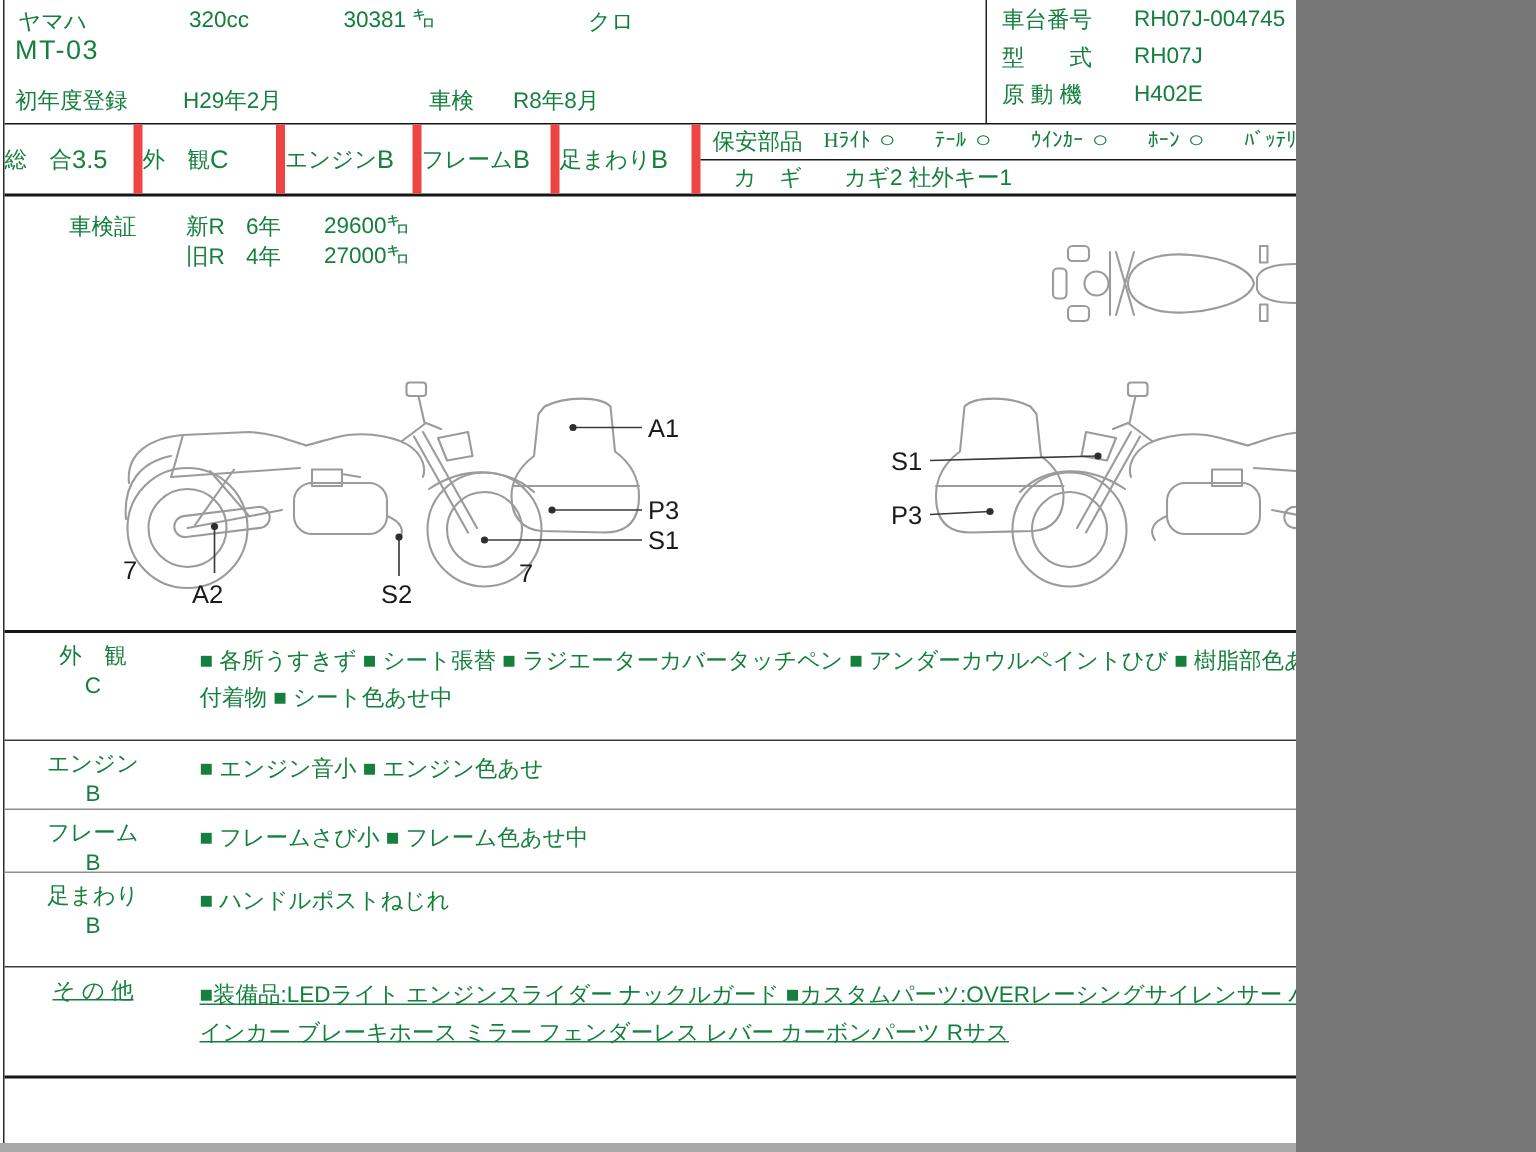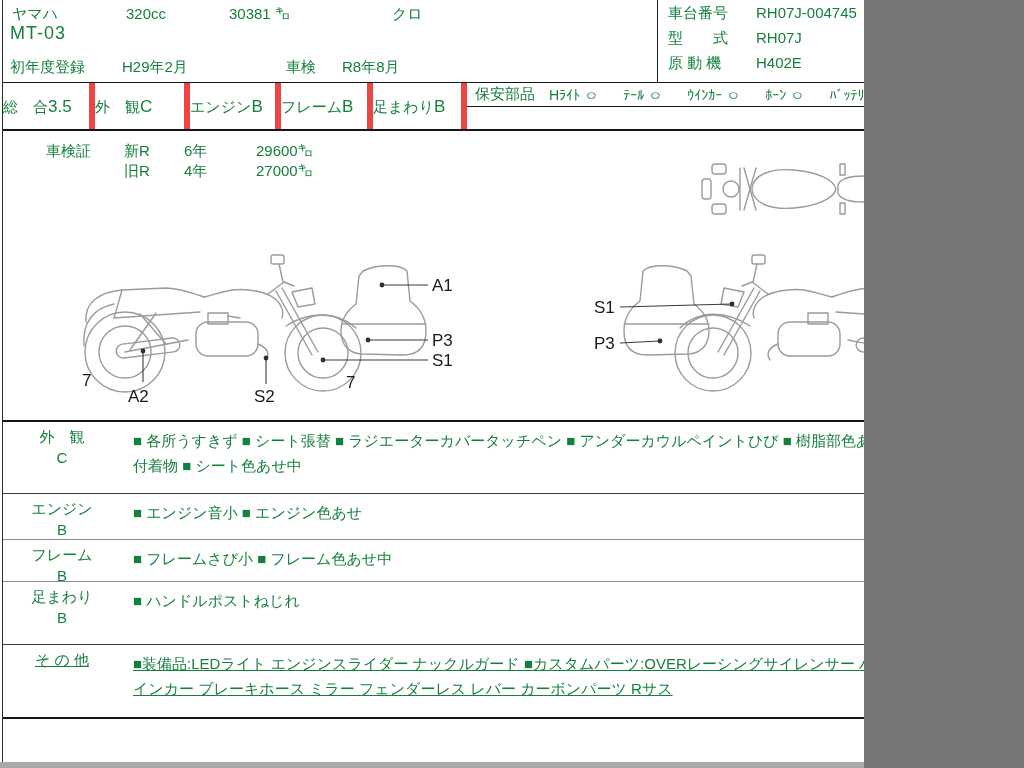--- a/index.html
+++ b/index.html
@@ -21,26 +21,26 @@
   .hdr-right .lbl{display:inline-block;width:88px;}
   
   .grade-table{position:absolute;left:3px;top:82px;width:1018px;height:46px;display:flex;border-top:1px solid #161616;border-bottom:2px solid #161616;box-sizing:content-box;}
   .grade-cell{border-right:6px solid #ef4444;display:flex;flex-direction:row;align-items:center;box-sizing:border-box;padding-top:2px;}
   .grade-cell .glabel{font-size:15px;line-height:18px;}
   .grade-cell .gvalue{font-size:17px;line-height:24px;}
   .safety-cell{flex:1;display:flex;flex-direction:column;}
   .safety-row{height:23px;display:flex;align-items:center;padding-left:8px;border-bottom:1px solid #161616;font-size:14px;}
   .key-row{height:22px;display:flex;align-items:center;padding-left:22px;font-size:15px;}
   .safety-items{display:flex;margin-left:14px;gap:27px;align-items:center;}
-  .safety-item{display:flex;align-items:flex-end;gap:7px;}
+  .safety-item{display:flex;align-items:flex-end;gap:7px;font-family:Liberation Serif, serif;}
   .maru{display:inline-block;transform:scaleX(1.25);font-weight:700;font-size:15px;}
   
   .cert{position:absolute;left:10px;top:142px;display:flex;}
   .cert .cert-label{width:78px;margin-left:36px;}
-  .cert .line{display:flex;height:19px;margin-bottom:1px;gap:20px;}
+  .cert .line{display:flex;height:19px;margin-bottom:1px;}
   .cert .tag{width:40px;}
   .cert .yr{width:52px;}
   
   .cond-table{position:absolute;left:3px;top:420px;width:1018px;border-top:2px solid #161616;}
   .cond-row{display:flex;box-sizing:border-box;}
   .sep-dark{border-bottom:1px solid #3c3c3c;}
   .sep-light{border-bottom:1px solid #8d8d8d;}
   .sep-heavy{border-bottom:2px solid #161616;}
   .cond-label{width:118px;display:flex;flex-direction:column;align-items:center;padding-top:6px;box-sizing:border-box;}
   .cond-label .cgrade{margin-top:2px;}
@@ -119,20 +119,24 @@
           </span>
           <span class="safety-item">
             <span>ﾎｰﾝ</span>
             <span class="maru">○</span>
           </span>
           <span class="safety-item">
             <span>ﾊﾞｯﾃﾘｰ</span>
             <span class="maru">○</span>
           </span>
         </span>
+      </div>
+      <div class="key-row">
+        <span>カ　ギ</span>
+        <span style="margin-left:28px;">カギ2 社外キー1</span>
       </div>
     </div>
   </div>
 
   <div class="cert">
     <span class="cert-label">車検証</span>
     <span>
       <span class="line">
         <span class="tag">新R</span>
         <span class="yr">6年</span>

